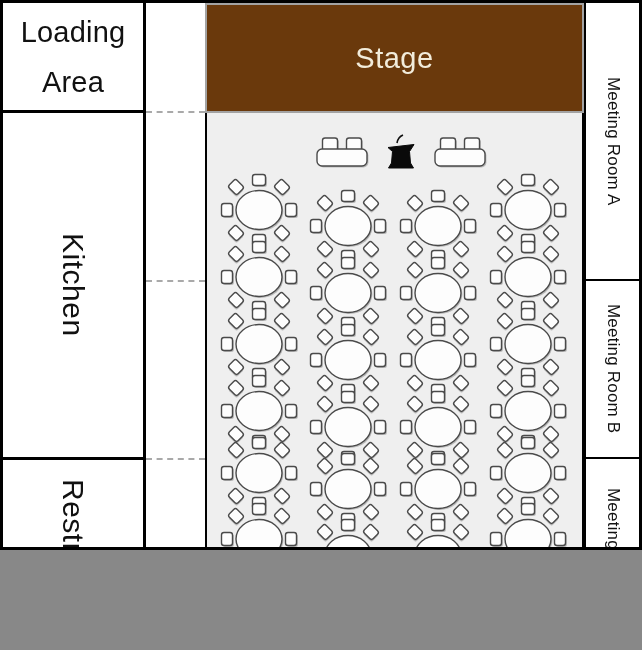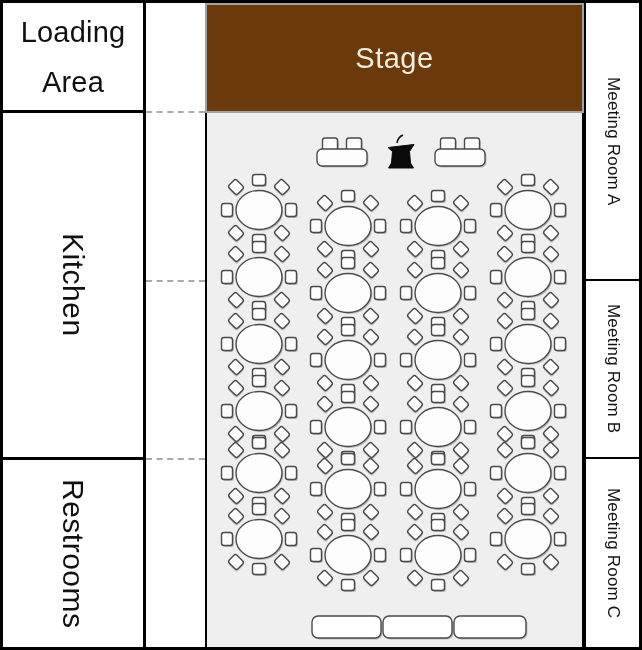--- a/index.html
+++ b/index.html
@@ -1,18 +1,18 @@
 <!DOCTYPE html>
 <html><head>
 <meta charset="utf-8">
 <style>
   html,body { margin:0; padding:0; background:#888; }
   .plan {
     position:relative;
-    width:642px; height:650px;
+    width:642px; height:550px;
     box-sizing:border-box;
     background:#ffffff;
     border:3px solid #000;
     font-family:"Liberation Sans", sans-serif;
     color:#111;
     overflow:hidden;
   }
   .abs { position:absolute; box-sizing:border-box; }
 
   

